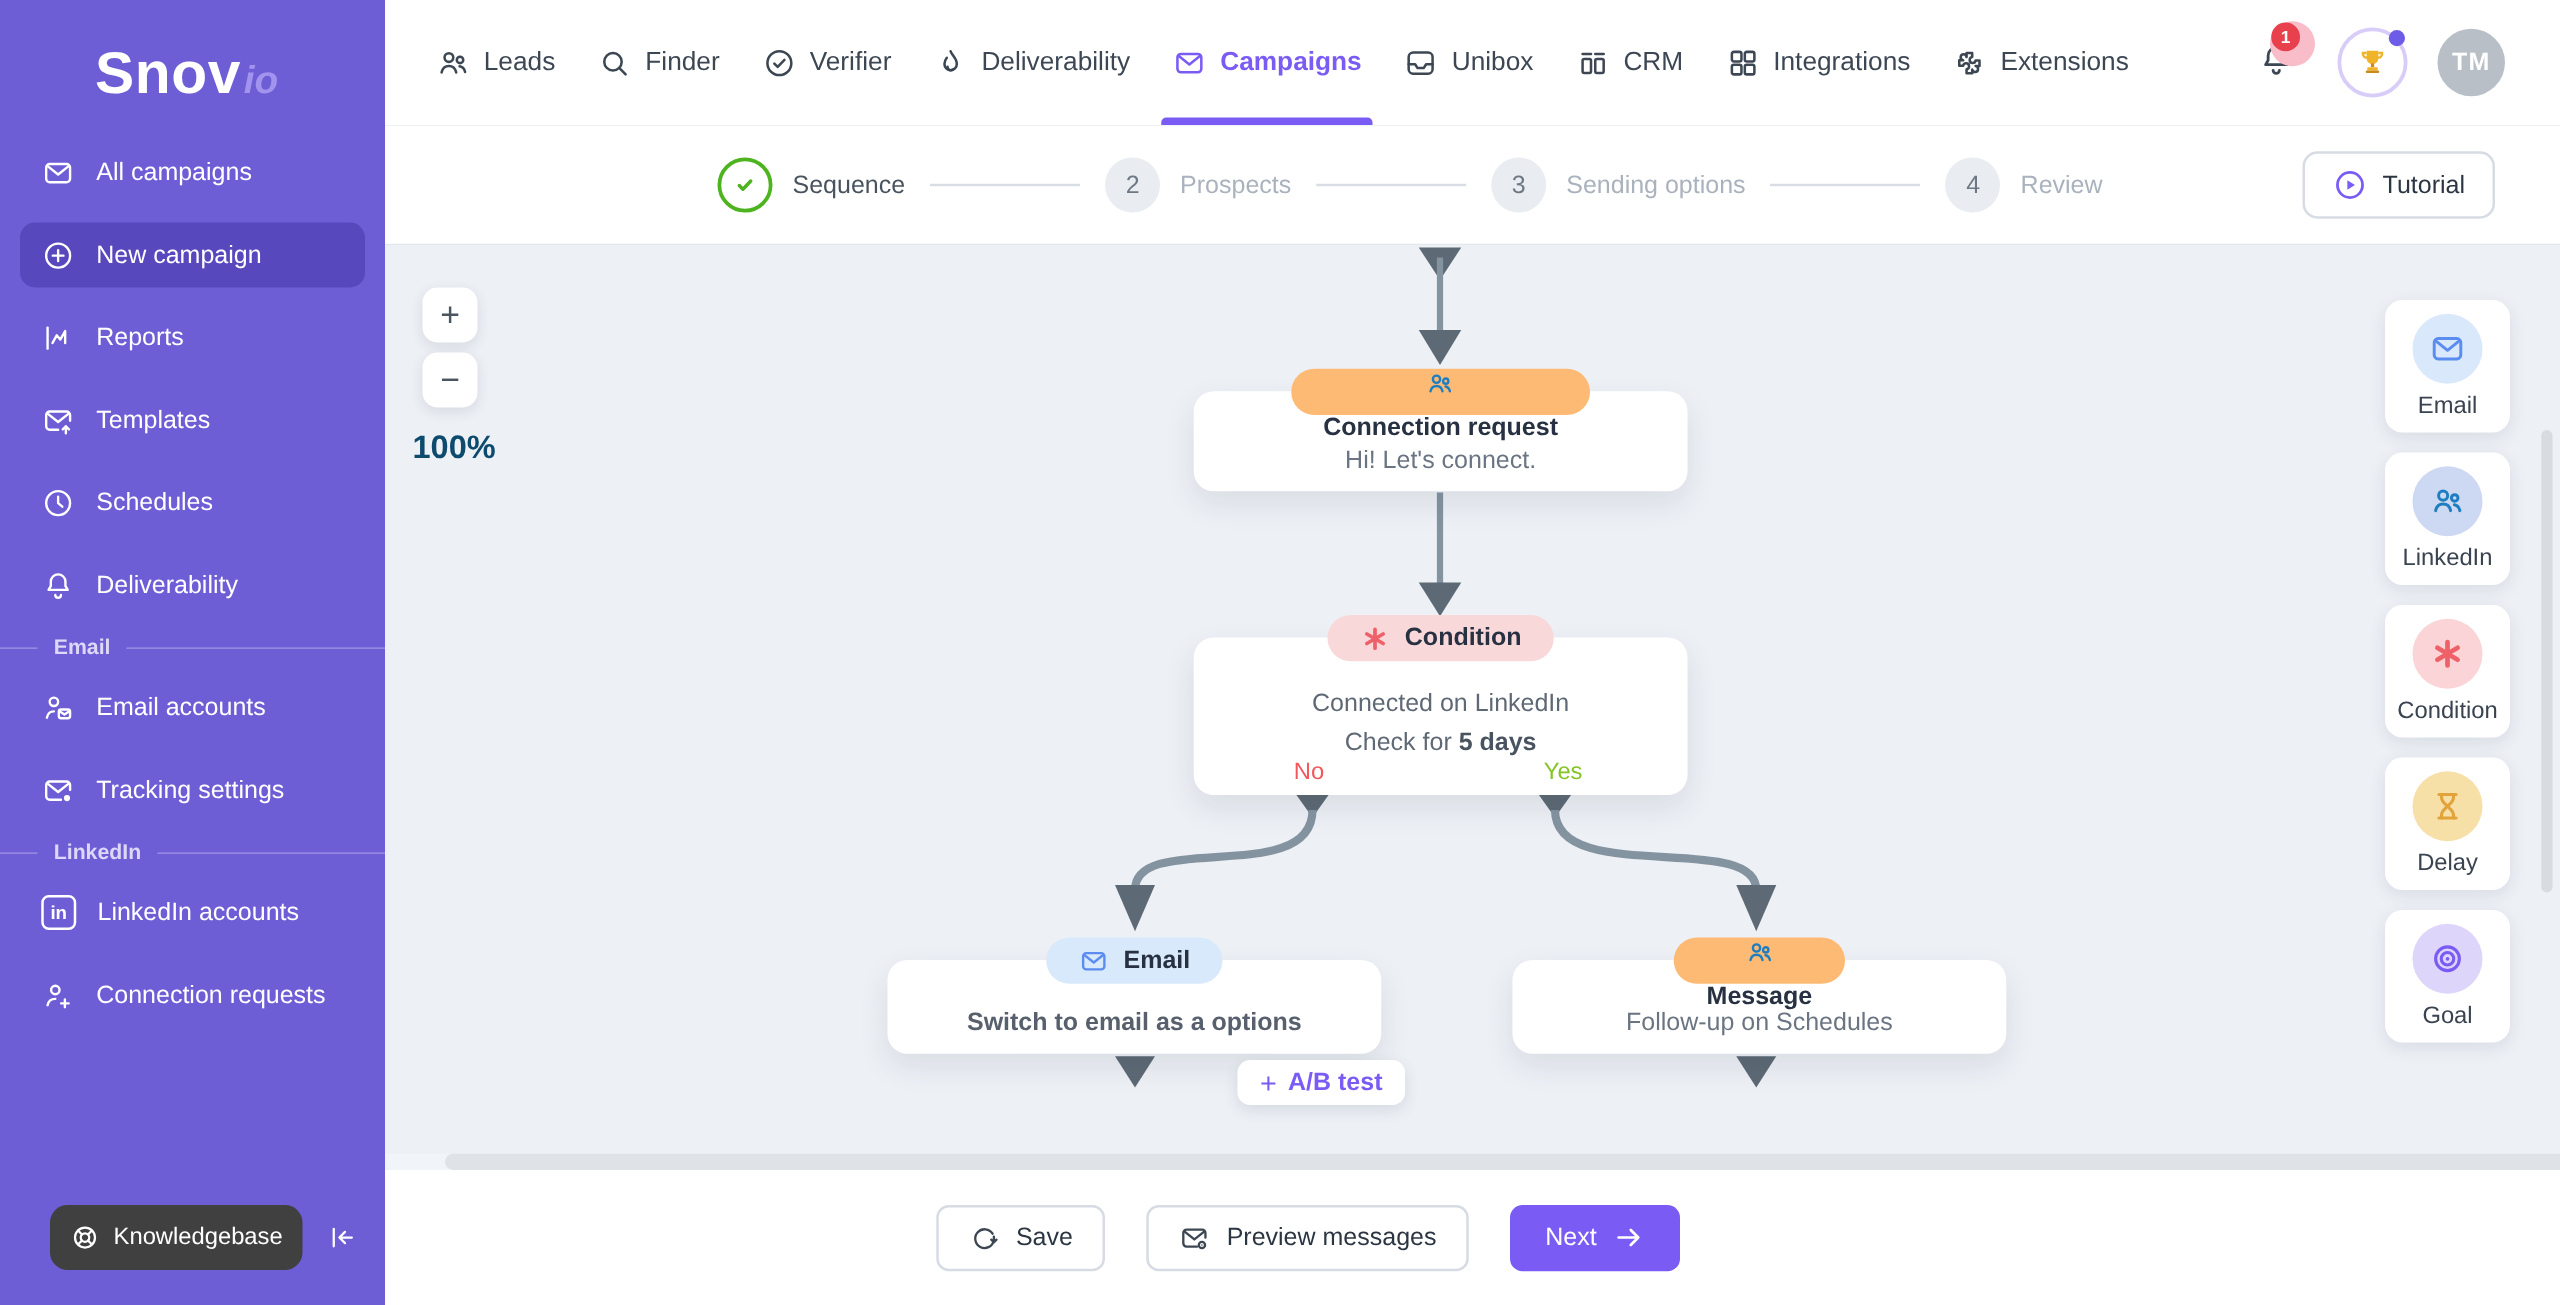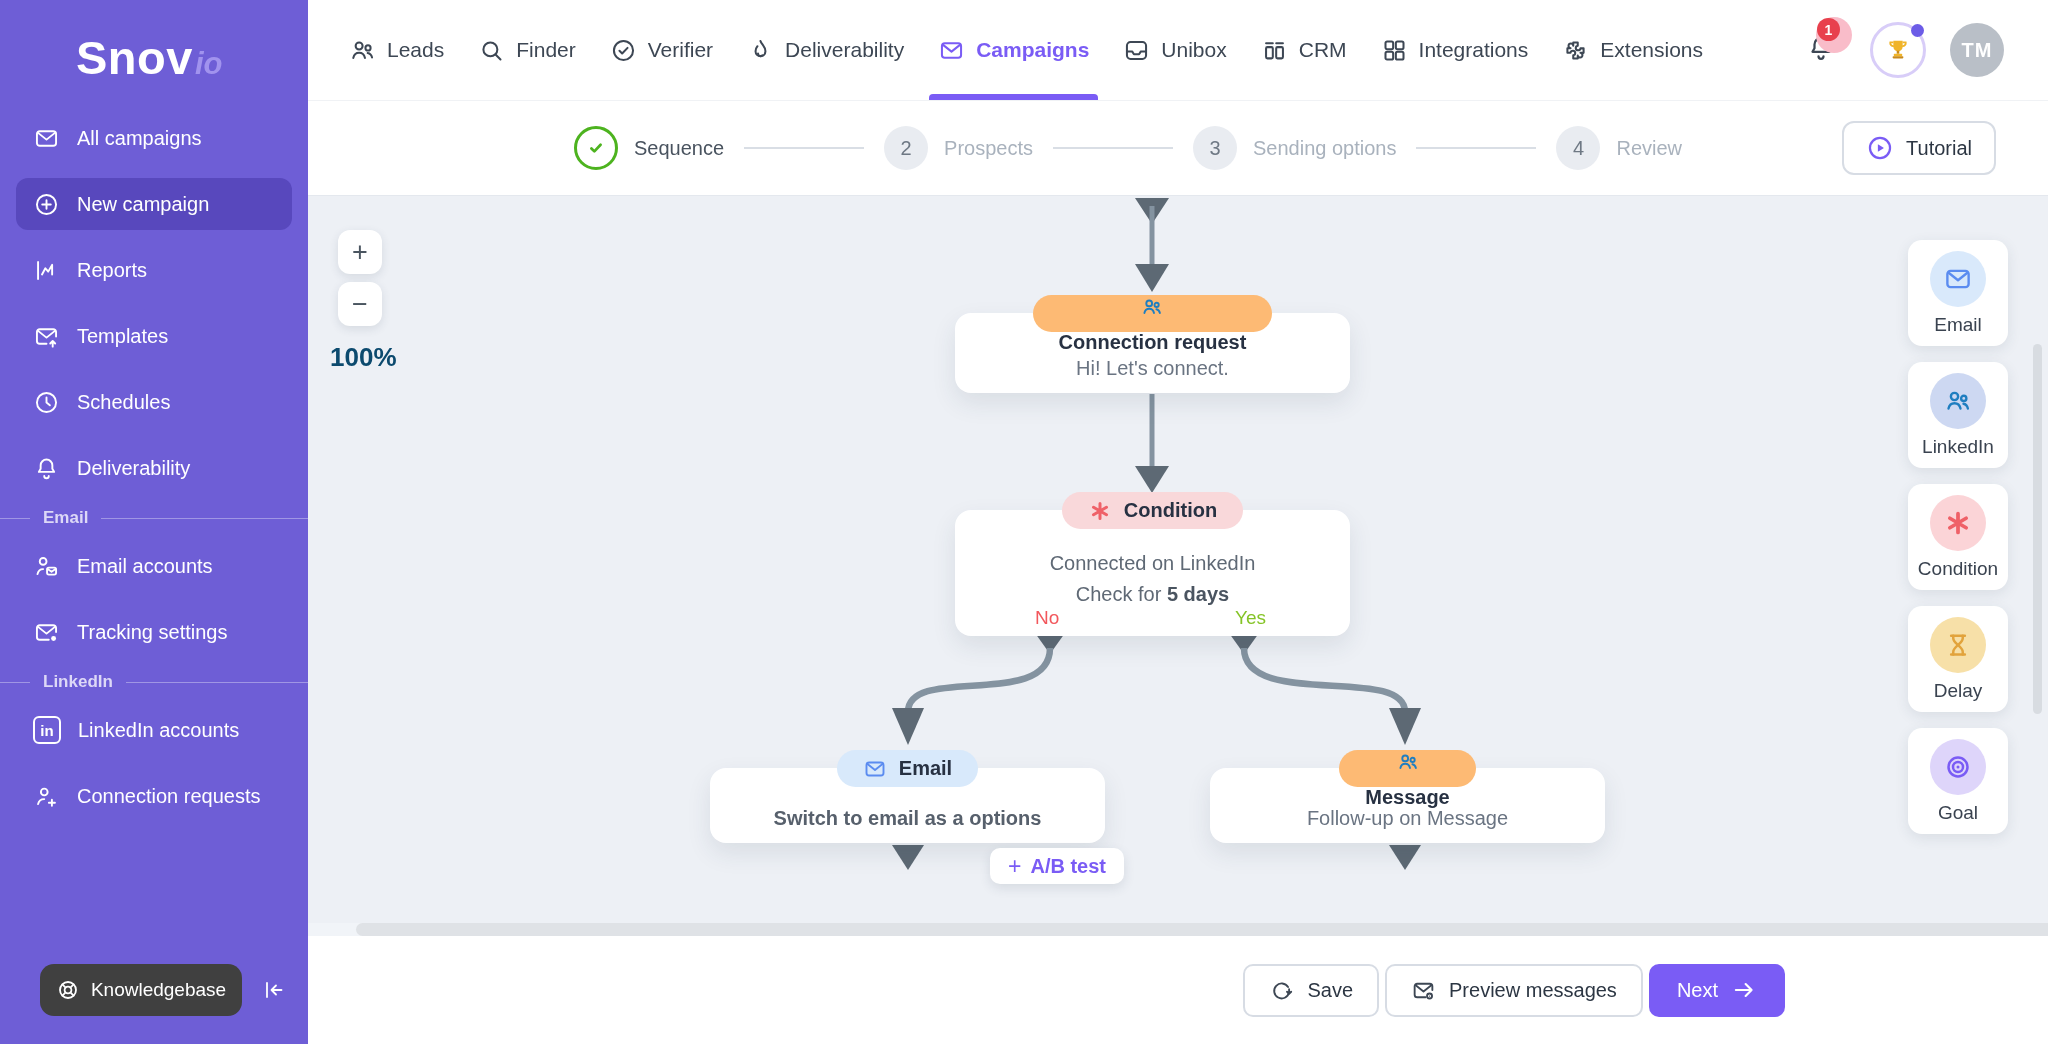--- a/index.html
+++ b/index.html
@@ -90,21 +90,21 @@
   .palette-card { position:absolute; left:1600px; width:100px; height:106px; background:#fff; border-radius:14px; box-shadow:0 4px 14px rgba(44,56,82,.10); display:flex; flex-direction:column; align-items:center; justify-content:center; gap:7px; z-index:3; cursor:grab; }
   .pc-icon { width:56px; height:56px; border-radius:50%; display:flex; align-items:center; justify-content:center; }
   .pc-icon svg { width:30px; height:30px; }
   .pc-label { font-size:19px; color:#3a4350; }
 
   .v-scroll { position:absolute; right:6px; top:148px; width:9px; height:370px; border-radius:5px; background:#d8dce1; z-index:5; cursor:pointer; }
   .h-track { position:absolute; left:0; right:0; bottom:0; height:13px; background:#f1f4f8; z-index:5; }
   .h-thumb { position:absolute; left:48px; right:0; top:0; height:13px; border-radius:7px 0 0 7px; background:#dfe2e6; cursor:pointer; }
 
   
-  .footer { height:108px; flex:none; background:#fff; display:flex; align-items:center; justify-content:flex-end; gap:6px; padding-right:263px; }
+  .footer { height:108px; flex:none; background:#fff; display:flex; align-items:center; justify-content:center; gap:33px; padding-right:263px; }
   .btn { height:53px; border-radius:10px; font-size:20px; font-family:inherit; display:flex; align-items:center; gap:13px; cursor:pointer; }
   .btn.ghost { background:#fff; border:2px solid #d7dce4; color:#2c3643; padding:0 24px; }
   .btn.ghost svg { width:25px; height:25px; stroke:#3d4754; fill:none; stroke-width:1.8; stroke-linecap:round; stroke-linejoin:round; }
   .btn.primary { background:#7a5cf5; border:none; color:#fff; padding:0 28px; }
   .btn.primary svg { width:26px; height:26px; stroke:#fff; fill:none; stroke-width:2; stroke-linecap:round; stroke-linejoin:round; }
 </style>
 </head>
 <body>
 
 <aside class="sidebar">
@@ -423,21 +423,21 @@
         <svg viewBox="0 0 24 24" fill="none" stroke="#1f7ec0" stroke-width="1.9" stroke-linecap="round" stroke-linejoin="round">
               <circle cx="9.2" cy="8.4" r="2.9"></circle>
               <path d="M4.4 18c.6-2.7 2.4-4.2 4.8-4.2s4.2 1.5 4.8 4.2"></path>
               <circle cx="16.6" cy="9.9" r="2.1"></circle>
               <path d="M16.4 14.2c1.8.3 3 1.6 3.5 3.8"></path>
             </svg>
         <span>Message</span>
       </span>
         </div>
       <div class="card h75">
-        <span class="body-text">Follow-up on Message</span>
+        <span class="body-text">Follow-up on Schedules</span>
       </div>
     </div>
 
     <button class="ab-pill">
       <span class="ab-plus">+</span>
       <span>A/B test</span>
     </button>
 
     <div class="palette-card" style="top:44px">
       <span class="pc-icon" style="background:#d9e9fb">

